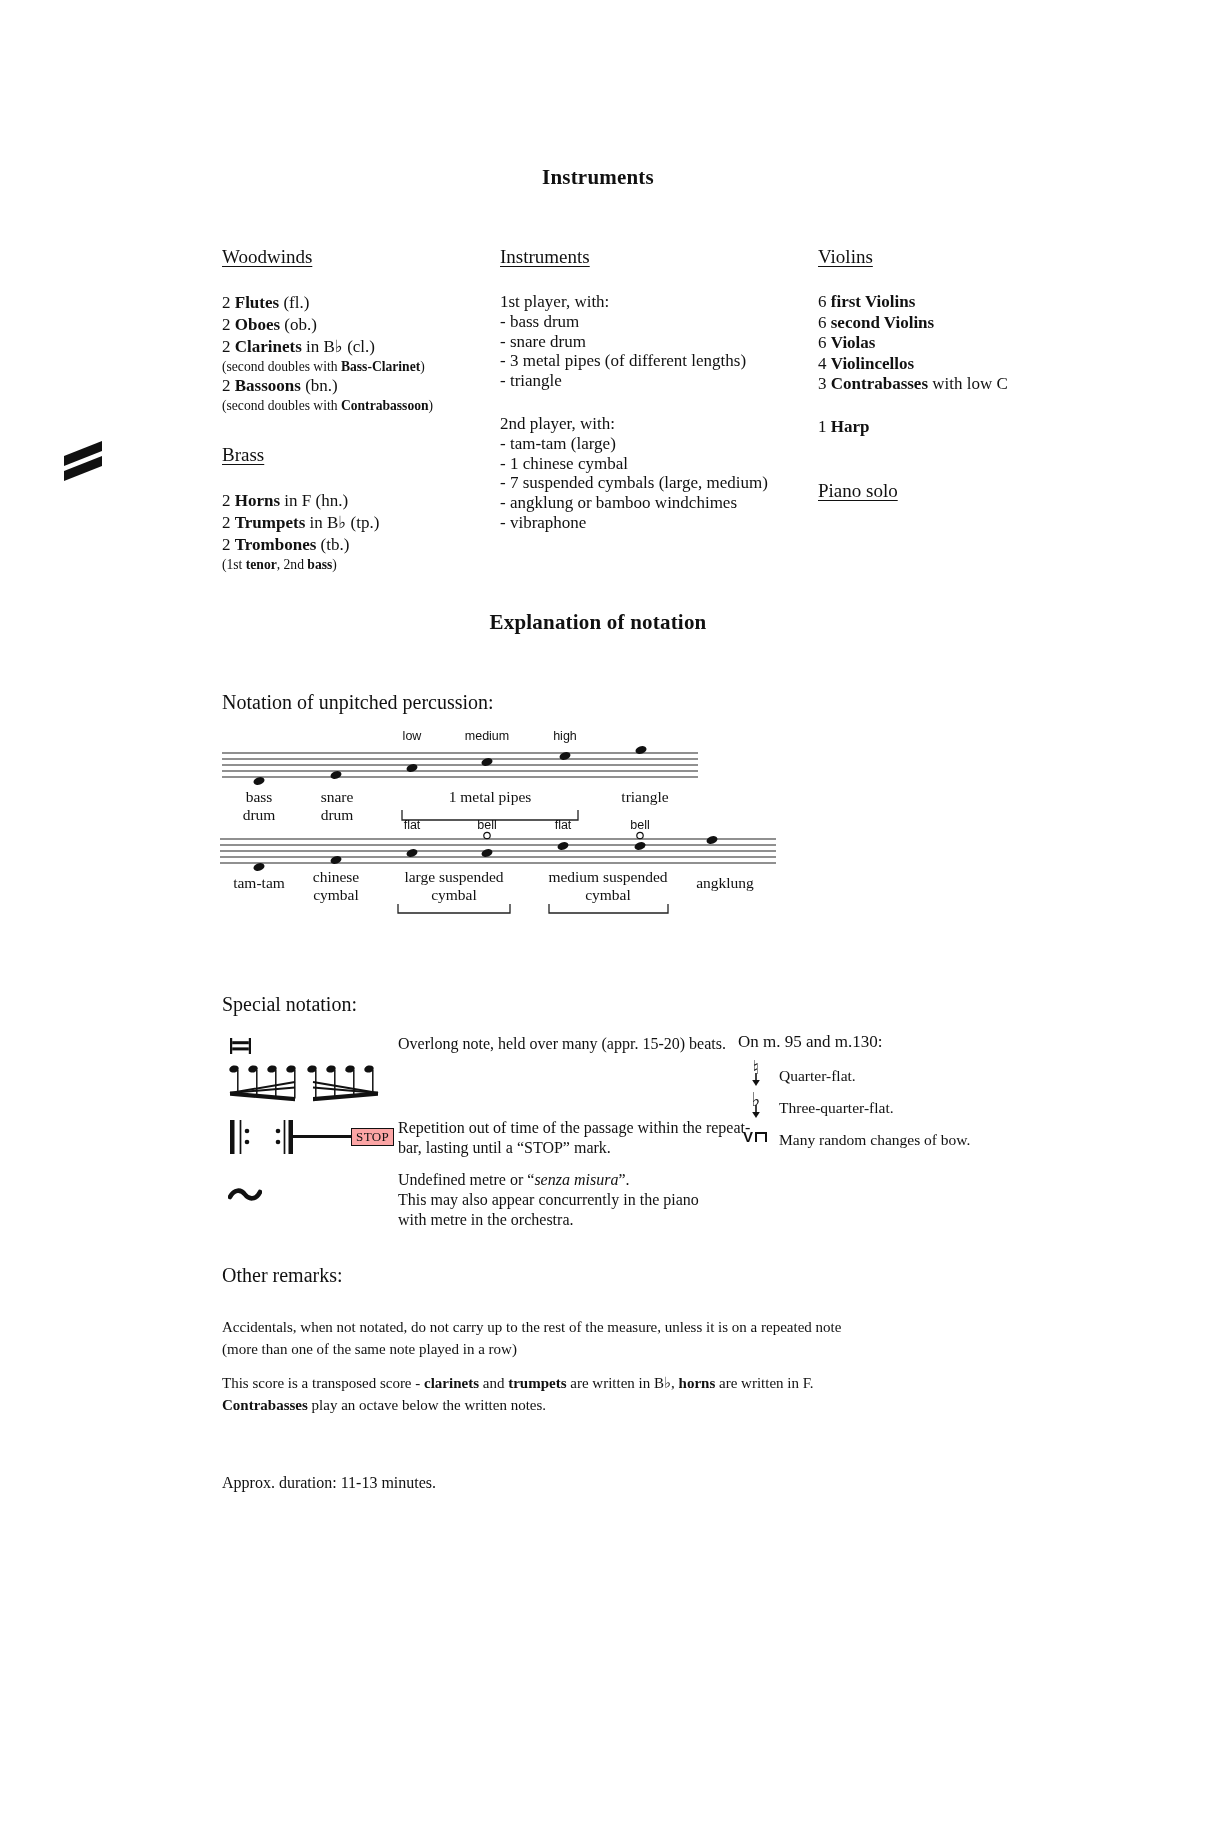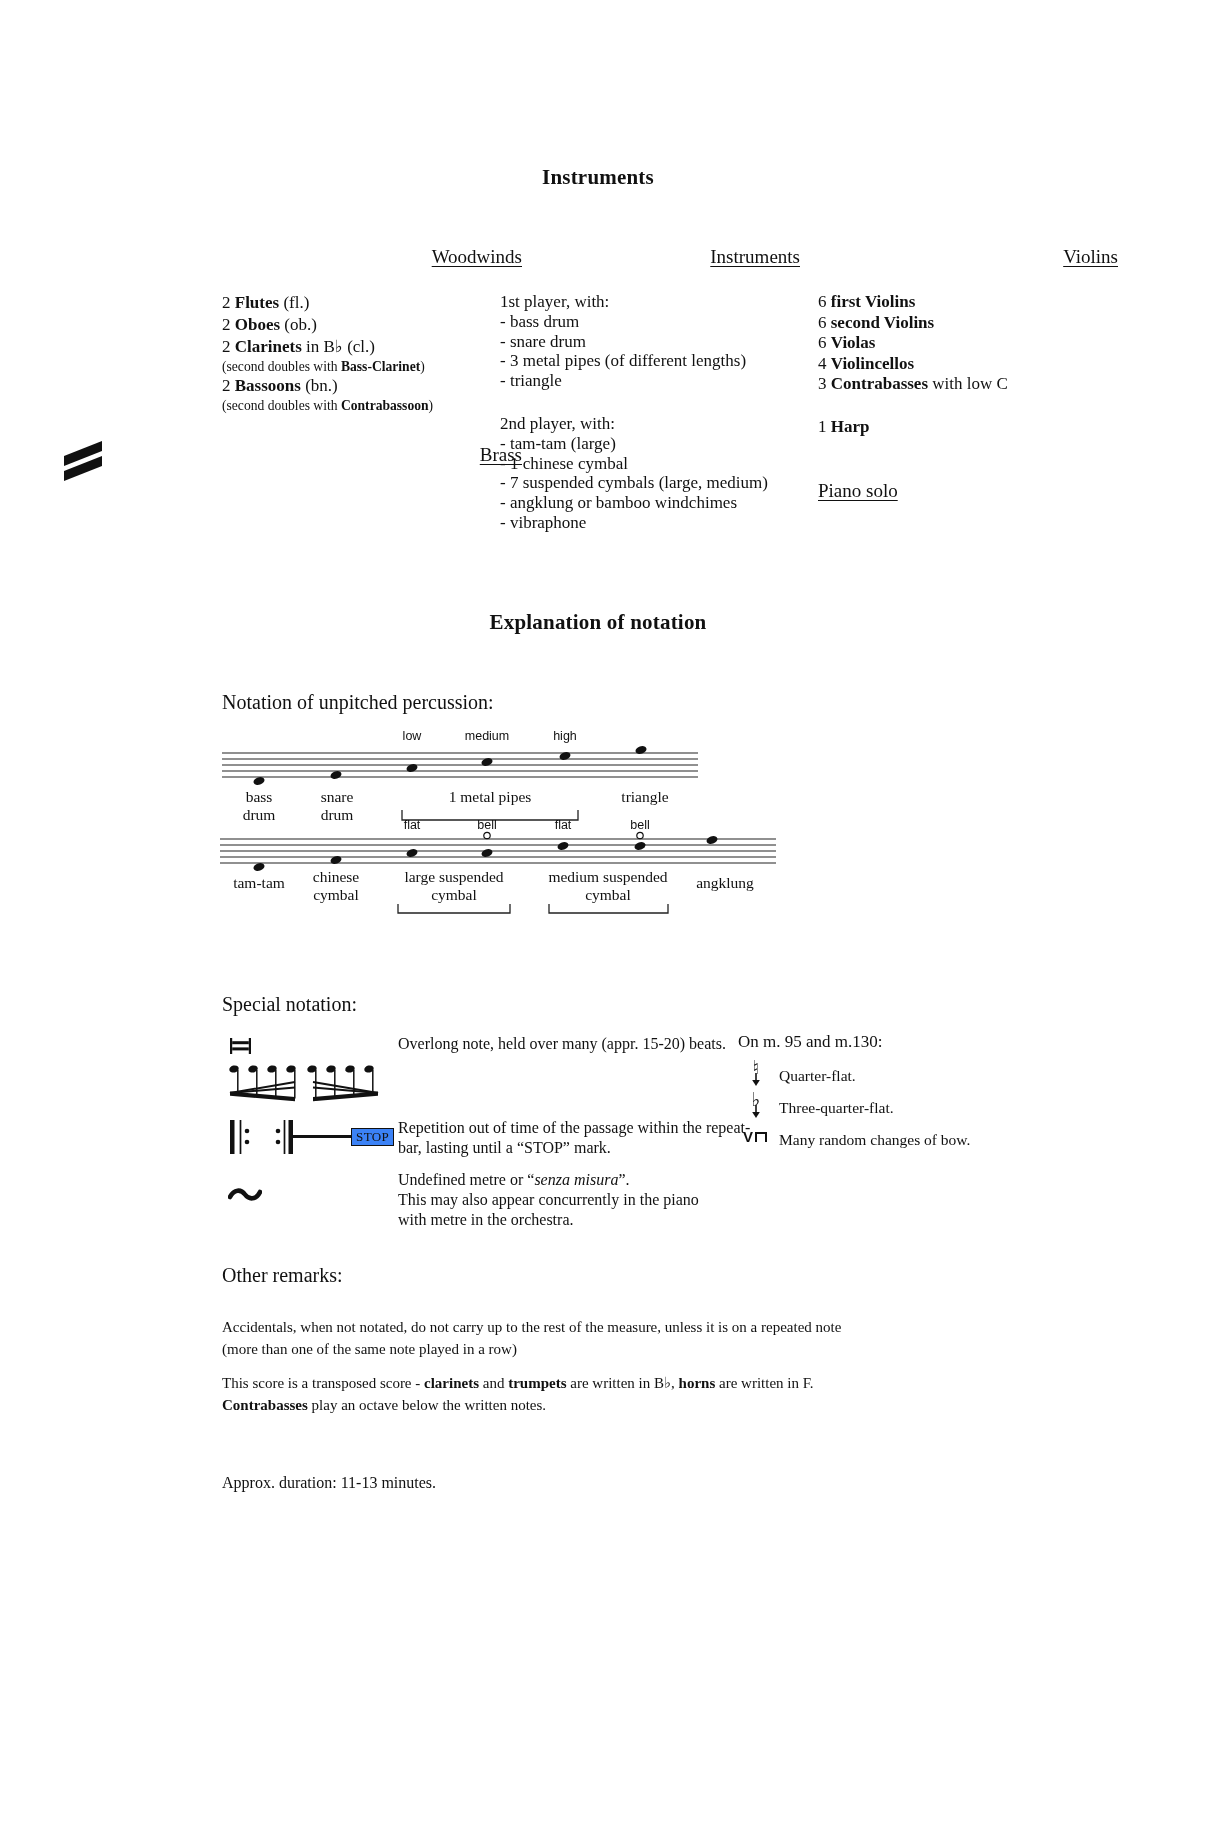--- a/index.html
+++ b/index.html
@@ -2,39 +2,39 @@
 <html><head>
 <meta charset="utf-8">
 <style>
   html,body{margin:0;padding:0;background:#9a9a9a;}
   .page{position:relative;width:1214px;height:1834px;background:#ffffff;
         font-family:"Liberation Serif","DejaVu Serif",serif;color:#111;overflow:hidden;}
   .abs{position:absolute;}
   .title{position:absolute;left:0;width:1196px;text-align:center;
          font-size:21px;font-weight:bold;letter-spacing:.2px;}
   .colhead{font-size:19px;text-decoration:underline;text-underline-offset:3px;
-           margin-bottom:24px;line-height:22px;text-align:right;}
+           margin-bottom:24px;line-height:22px;}
   .sechead{font-size:20px;text-underline-offset:3px;line-height:23px;}
   .col{position:absolute;width:300px;}
   .line{font-size:17px;line-height:22px;white-space:nowrap;}
   .col-percussion .line{line-height:19.8px;}
   .col-strings .line{line-height:20.5px;}
   .small{font-size:13.6px;line-height:17px;white-space:nowrap;}
   .vgap{height:22px;}
   .col-percussion .vgap{height:23px;}
   .slabel{position:absolute;text-align:center;}
   .sans{font-family:"Liberation Sans","DejaVu Sans",sans-serif;font-size:12.5px;line-height:14px;}
   .serifsm{font-size:15.5px;line-height:17.5px;}
   .sp-text{position:absolute;left:398px;width:354px;font-size:16px;line-height:20px;}
   .nowrap{white-space:nowrap;}
   .rt-label{position:absolute;left:779px;font-size:15.5px;line-height:19px;white-space:nowrap;}
   .musym{font-family:"DejaVu Sans","DejaVu Serif",sans-serif;font-size:19px;line-height:18px;text-align:center;}
   .flatcol{position:absolute;width:18px;text-align:center;}
   .stopbox{position:absolute;border:1.6px solid #111;font-size:13px;line-height:16px;
-           padding:0 4px;letter-spacing:.4px;background:#3b82f6;}
+           padding:0 4px;letter-spacing:.4px;background:#fca5a5;}
   .para{position:absolute;left:222px;width:700px;font-size:15px;line-height:22px;}
   .bow-v{font-family:"Liberation Sans","DejaVu Sans",sans-serif;font-size:15px;font-weight:bold;}
   .bow-bracket{display:inline-block;width:8px;height:8px;border:2.2px solid #111;border-bottom:none;
                margin-left:2px;vertical-align:baseline;}
   svg{display:block;}
 </style>
 </head>
 <body>
 
 <div class="page">
@@ -51,20 +51,26 @@
     <div>
         <div class="line">2 <b>Flutes</b> (fl.)</div>
         <div class="line">2 <b>Oboes</b> (ob.)</div>
         <div class="line">2 <b>Clarinets</b> in B♭ (cl.)</div>
         <div class="line small">(second doubles with <b>Bass-Clarinet</b>)</div>
         <div class="line">2 <b>Bassoons</b> (bn.)</div>
         <div class="line small">(second doubles with <b>Contrabassoon</b>)</div>
       </div>
     <div style="height:30px"></div>
     <div class="colhead">Brass</div>
+    <div>
+        <div class="line">2 <b>Horns</b> in F (hn.)</div>
+        <div class="line">2 <b>Trumpets</b> in B♭  (tp.)</div>
+        <div class="line">2 <b>Trombones</b> (tb.)</div>
+        <div class="line small">(1st <b>tenor</b>, 2nd <b>bass</b>)</div>
+      </div>
   </div>
 
   <div class="col col-percussion" style="left:500px;top:246px">
     <div class="colhead">Instruments</div>
     <div>
         <div class="line">1st player, with:</div>
         <div class="line">- bass drum</div>
         <div class="line">- snare drum</div>
         <div class="line">- 3 metal pipes (of different lengths)</div>
         <div class="line">- triangle</div>

